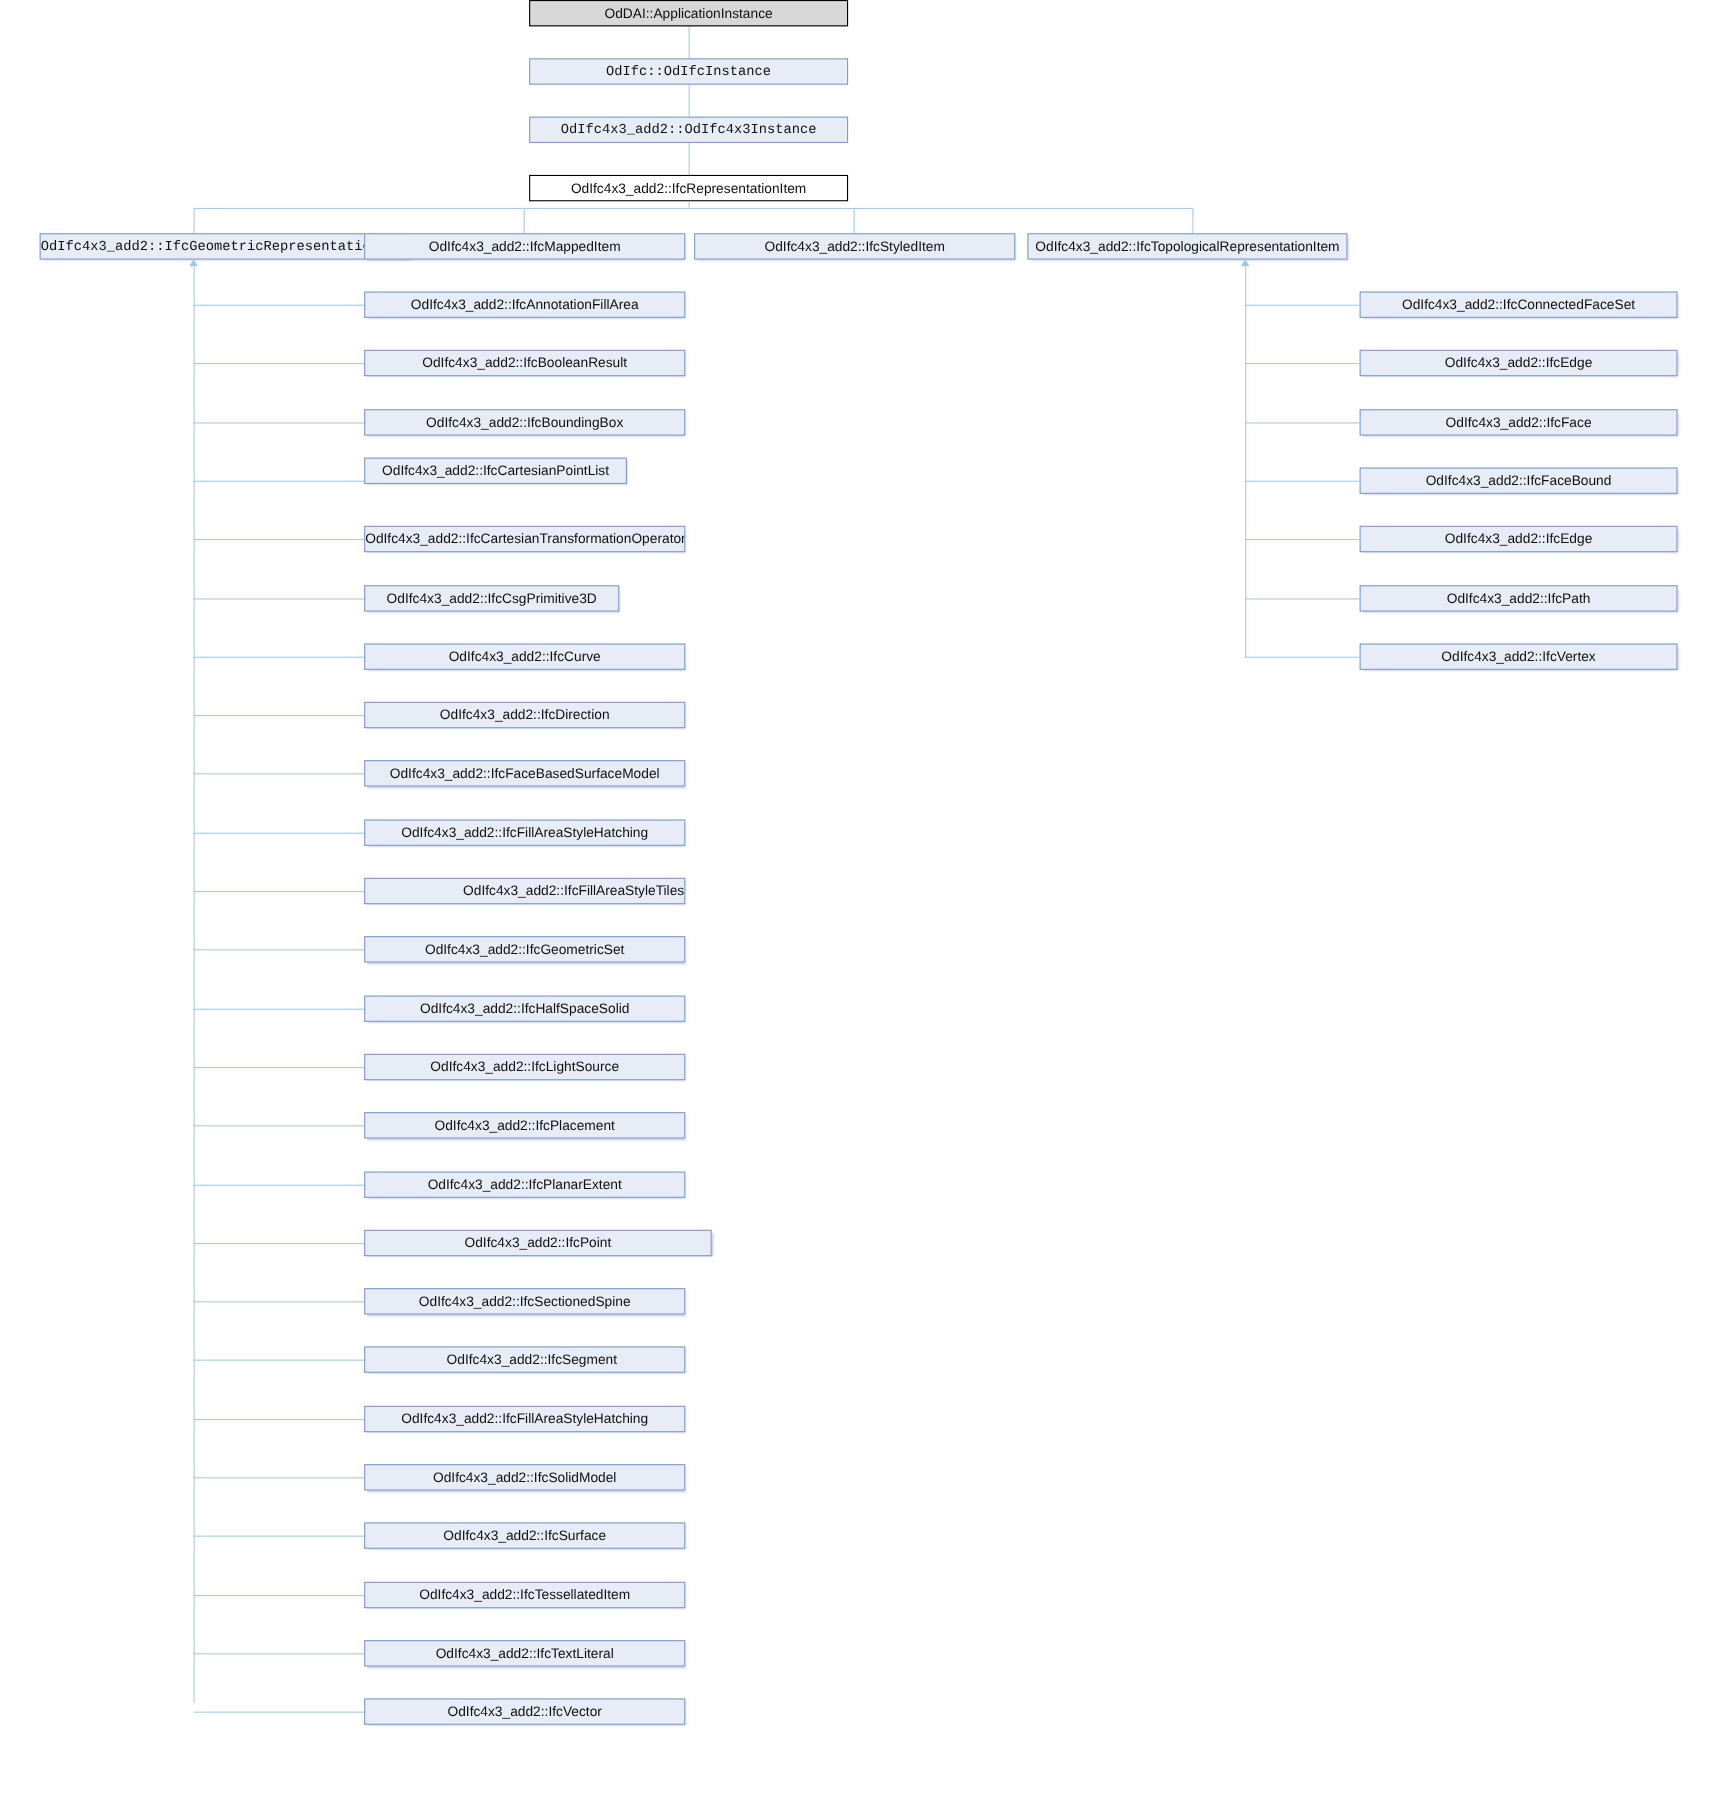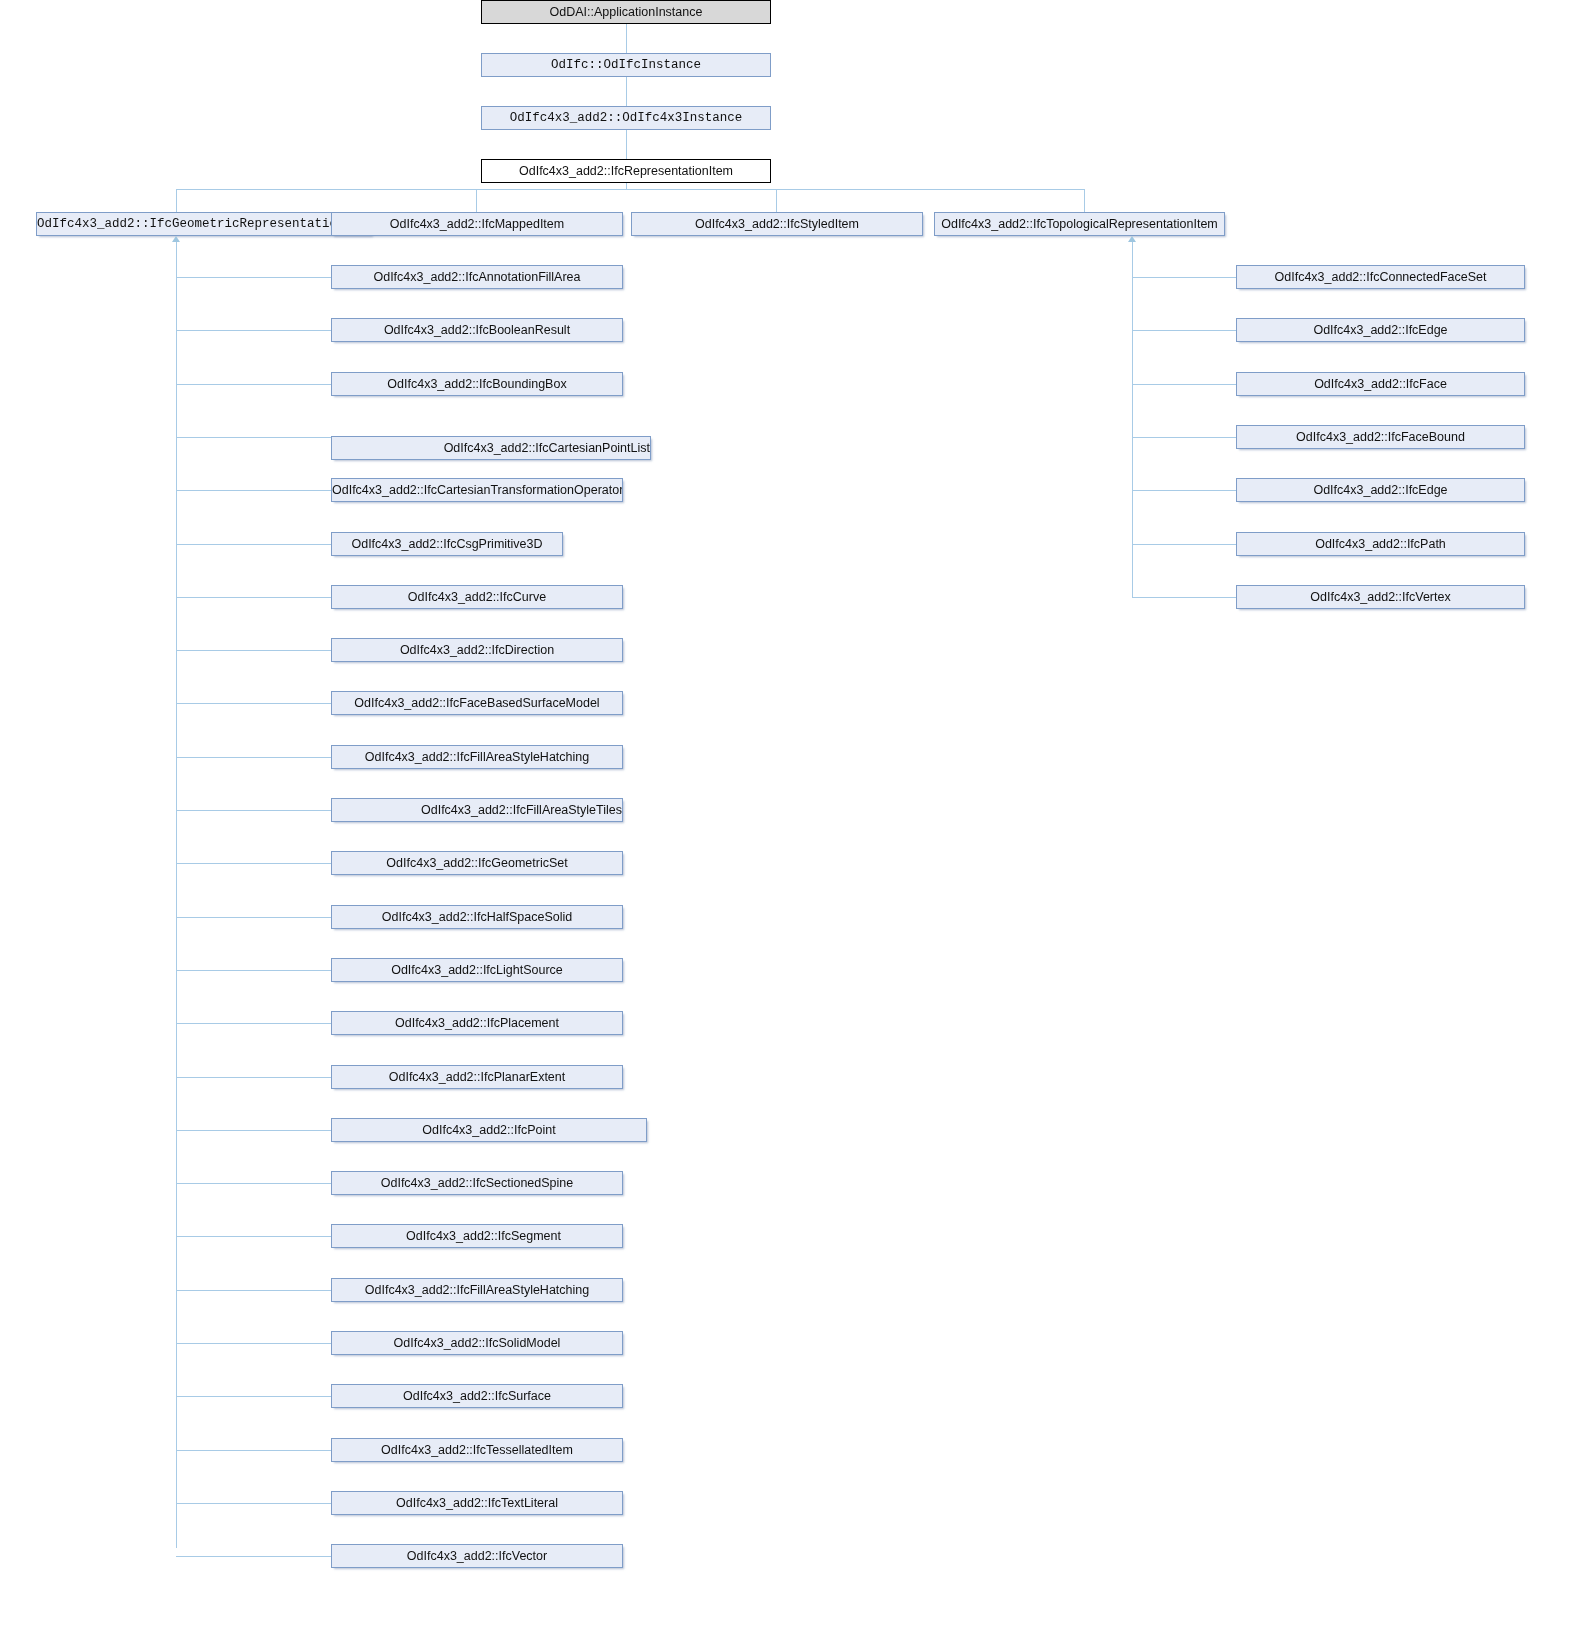--- a/index.html
+++ b/index.html
@@ -102,21 +102,21 @@
   <div class="edge edge-v" style="left:1104px;top:242px;height:356px;"></div>
 
   <div id="geometric-children">
       <div class="edge edge-h" style="left: 148px; top: 277px; width: 155px;"></div>
       <div class="node" style="left: 303px; top: 265px; width: 292px;">OdIfc4x3_add2::IfcAnnotationFillArea</div>
       <div class="edge edge-h" style="left: 148px; top: 330.3px; width: 155px;"></div>
       <div class="node" style="left: 303px; top: 318.3px; width: 292px;">OdIfc4x3_add2::IfcBooleanResult</div>
       <div class="edge edge-h" style="left: 148px; top: 383.6px; width: 155px;"></div>
       <div class="node" style="left: 303px; top: 371.6px; width: 292px;">OdIfc4x3_add2::IfcBoundingBox</div>
       <div class="edge edge-h" style="left: 148px; top: 436.9px; width: 155px;"></div>
-      <div class="node" style="left: 303px; top: 436px; width: 320px; text-align: right;">OdIfc4x3_add2::IfcCartesianPointList</div>
+      <div class="node" style="left: 303px; top: 416px; width: 239px;">OdIfc4x3_add2::IfcCartesianPointList</div>
       <div class="edge edge-h" style="left: 148px; top: 490.2px; width: 155px;"></div>
       <div class="node" style="left: 303px; top: 478.2px; width: 292px;">OdIfc4x3_add2::IfcCartesianTransformationOperator</div>
       <div class="edge edge-h" style="left: 148px; top: 543.5px; width: 155px;"></div>
       <div class="node" style="left: 303px; top: 531.5px; width: 232px;">OdIfc4x3_add2::IfcCsgPrimitive3D</div>
       <div class="edge edge-h" style="left: 148px; top: 596.8px; width: 155px;"></div>
       <div class="node" style="left: 303px; top: 584.8px; width: 292px;">OdIfc4x3_add2::IfcCurve</div>
       <div class="edge edge-h" style="left: 148px; top: 650.1px; width: 155px;"></div>
       <div class="node" style="left: 303px; top: 638.1px; width: 292px;">OdIfc4x3_add2::IfcDirection</div>
       <div class="edge edge-h" style="left: 148px; top: 703.4px; width: 155px;"></div>
       <div class="node" style="left: 303px; top: 691.4px; width: 292px;">OdIfc4x3_add2::IfcFaceBasedSurfaceModel</div>

